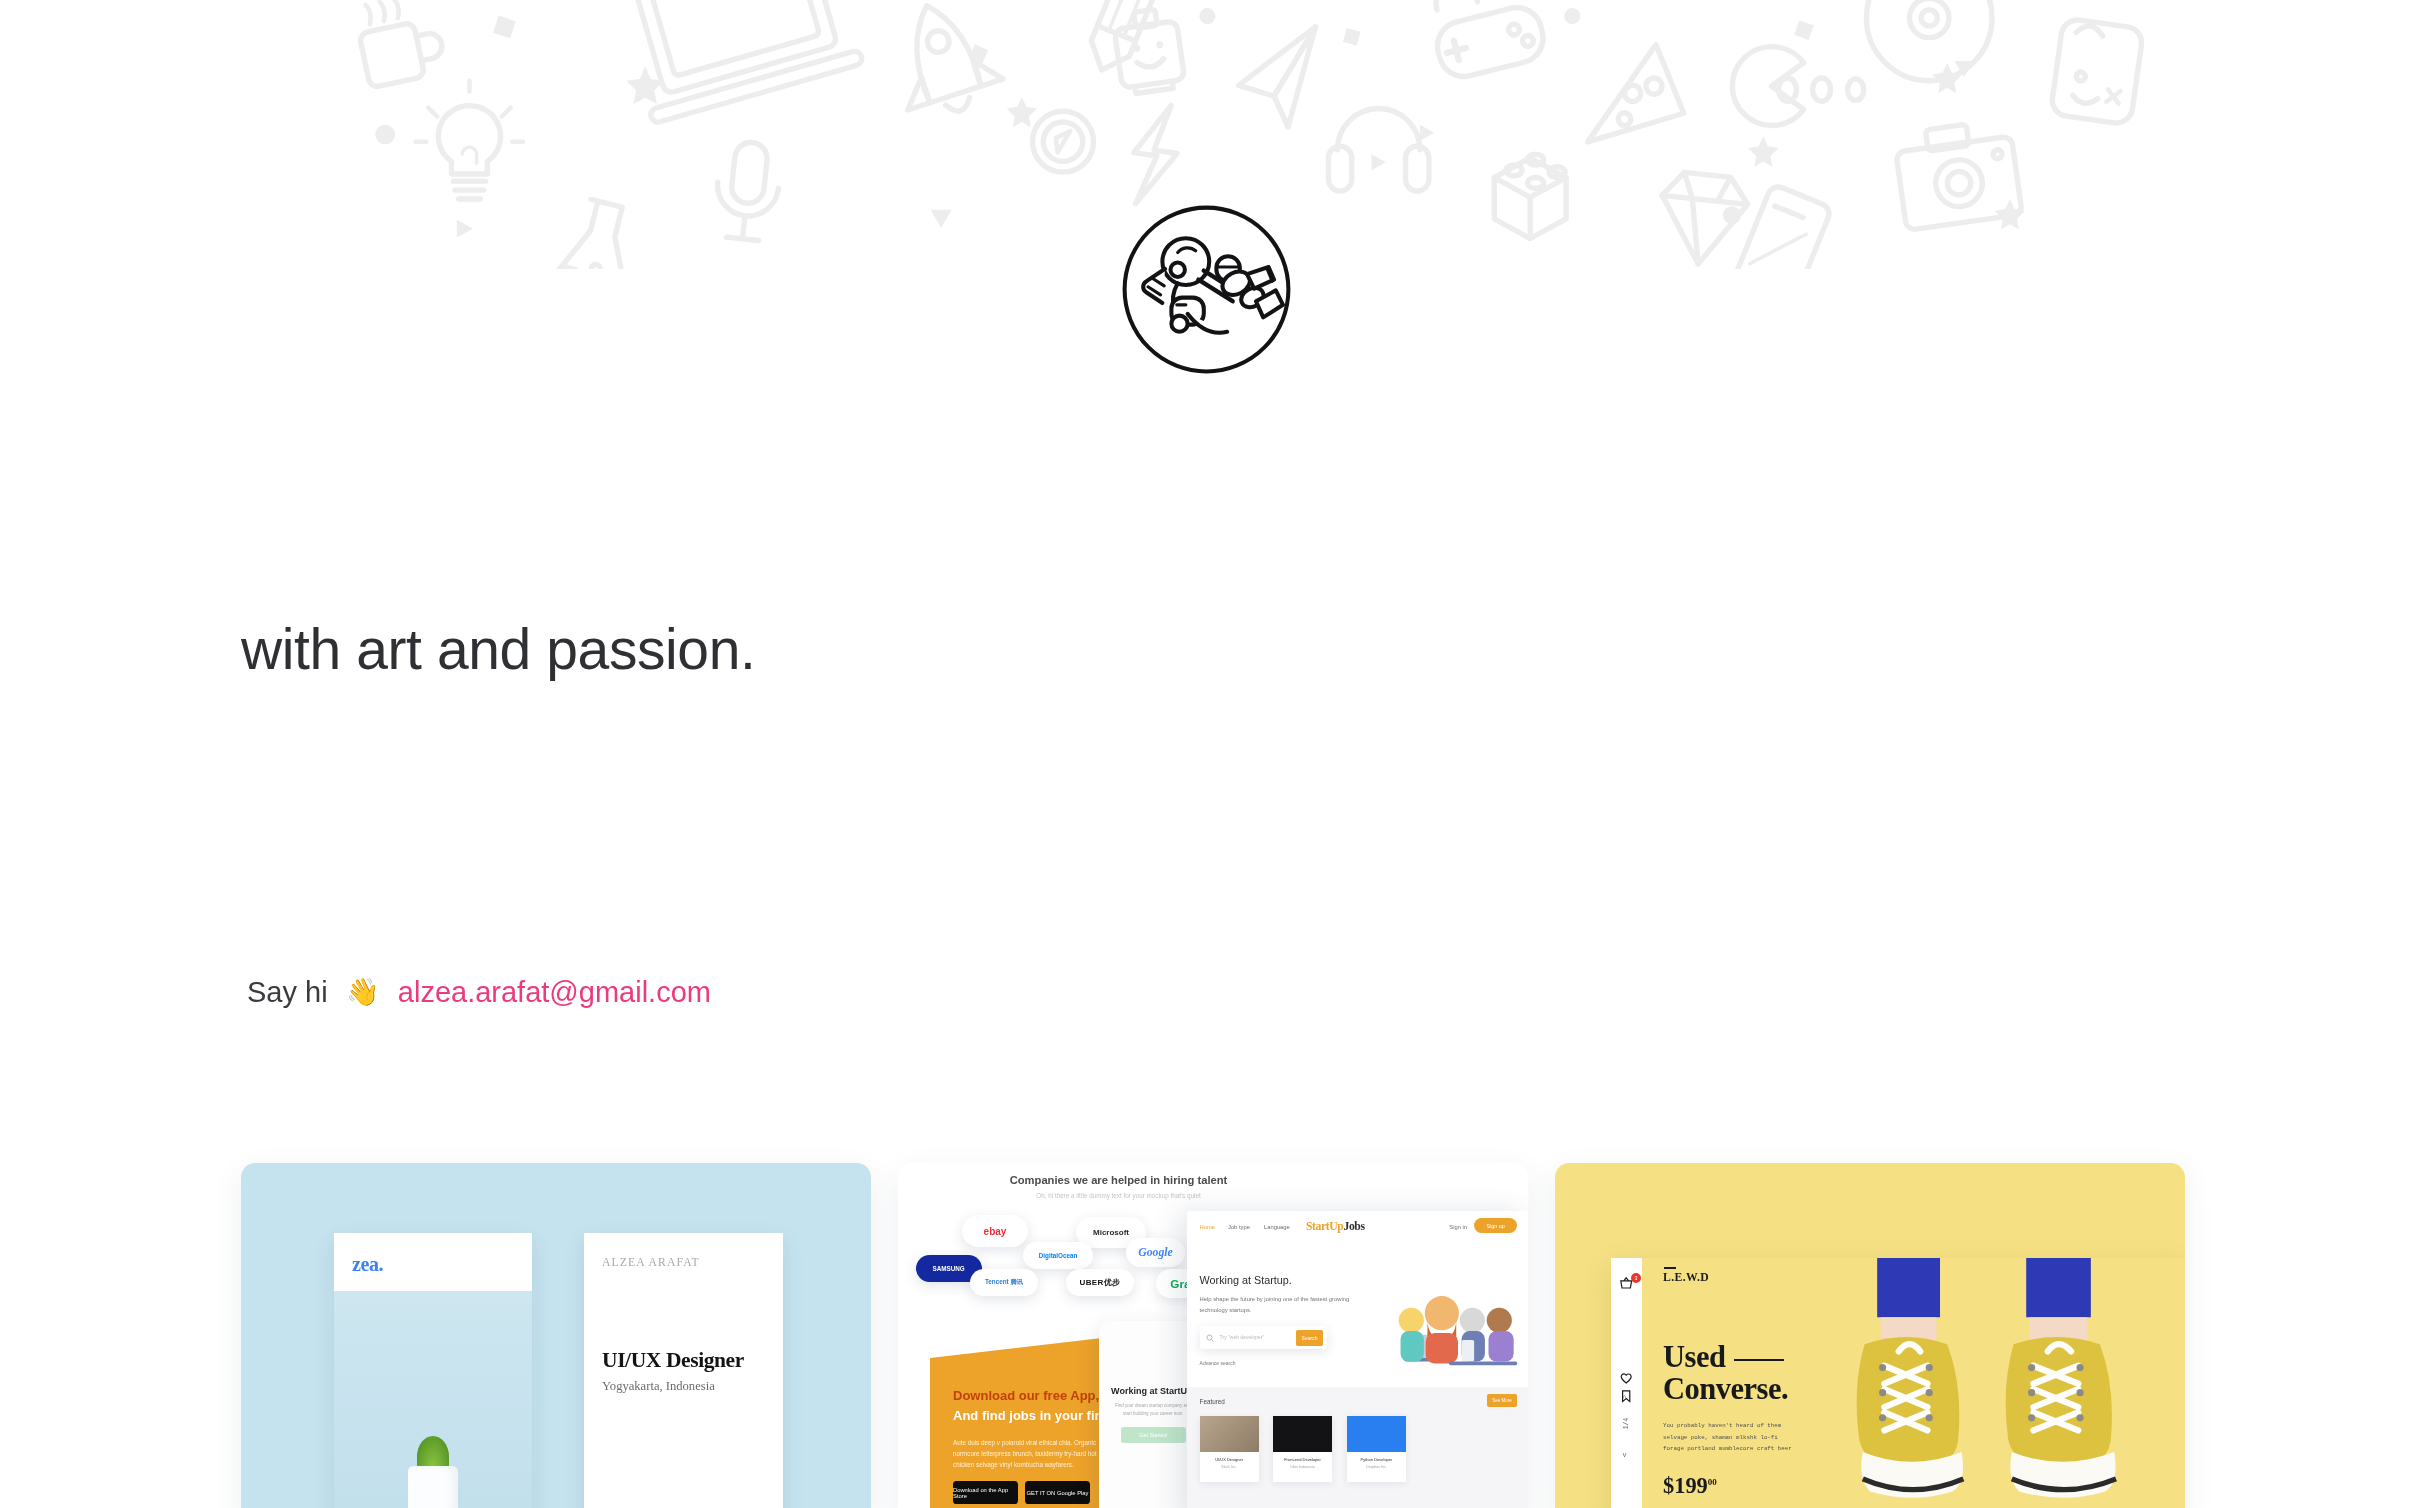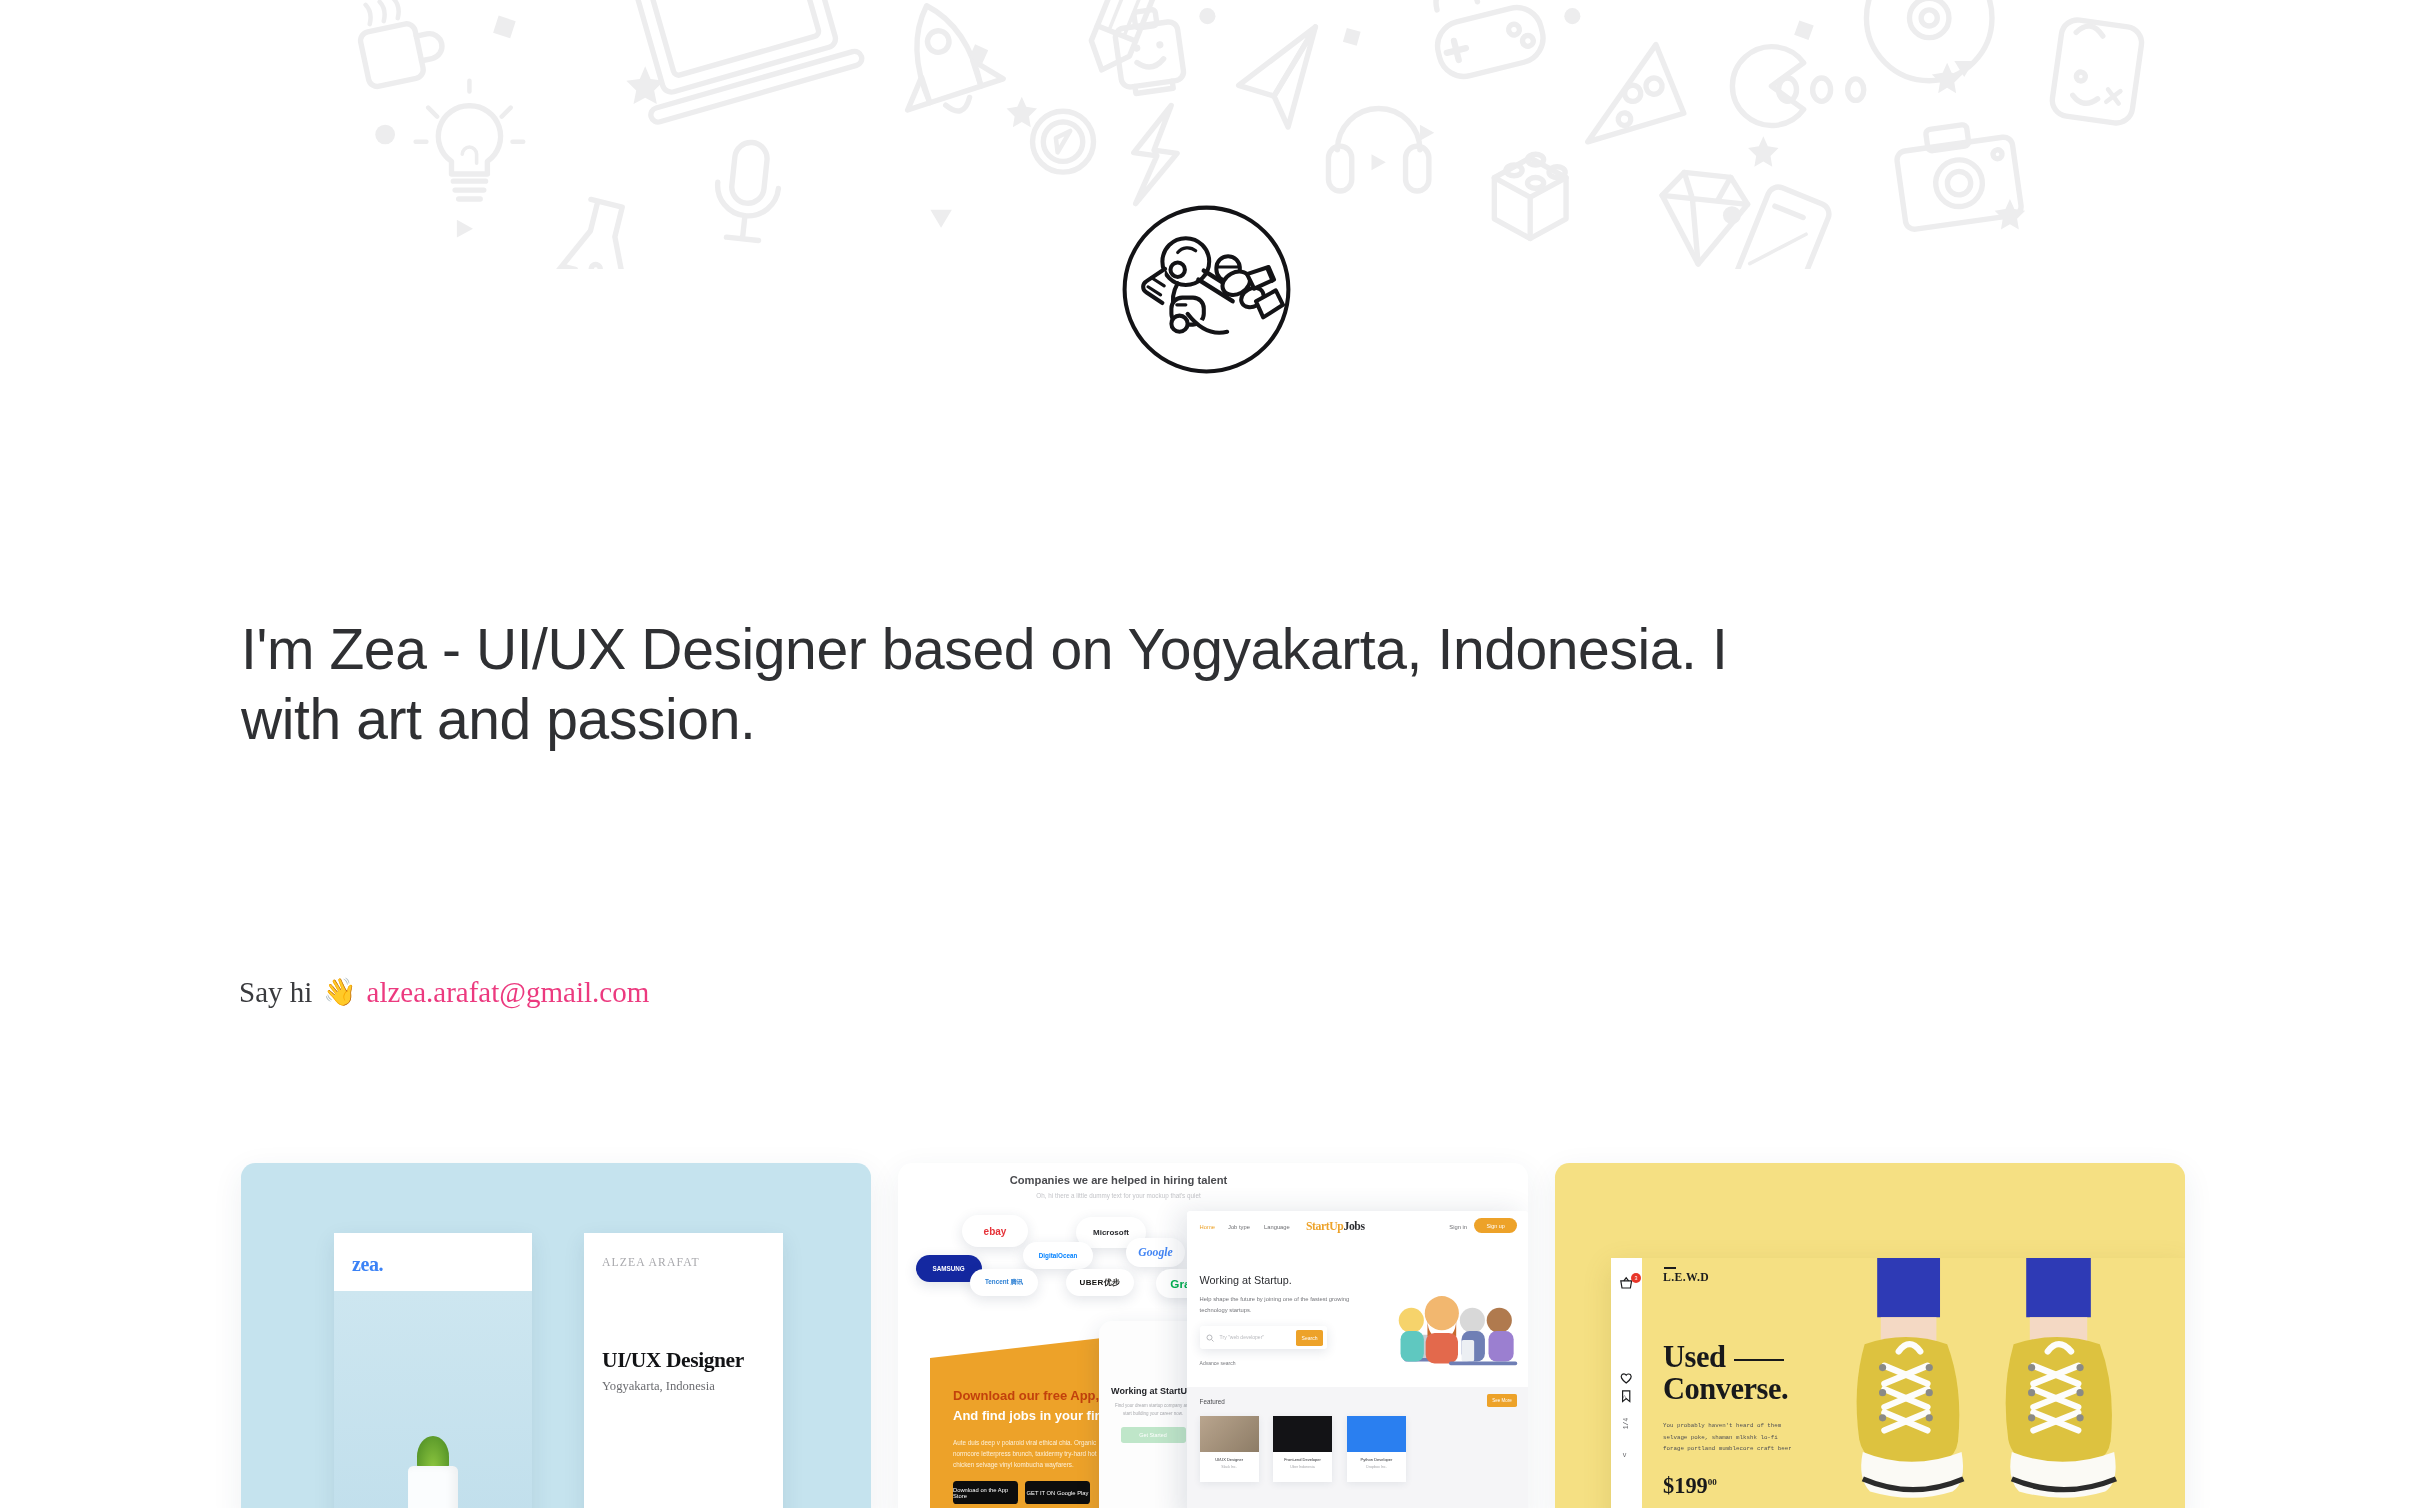--- a/index.html
+++ b/index.html
@@ -32,25 +32,24 @@
     font-size: 57px;
     line-height: 1.22;
     font-weight: 400;
     color: #2f3033;
     letter-spacing: -0.4px;
   }
   .headline .l { display: block; white-space: pre; }
 
   
   .sayhi {
-    position: absolute; left: 239px; top: 975px;
+    position: absolute; left: 247px; top: 975px;
     font-size: 29px; line-height: 1.2; color: #3a3b3e;
-    display: flex; align-items: center; gap: 4px;
+    display: flex; align-items: center; gap: 12px;
     white-space: pre;
-    font-family: Liberation Serif, serif;
   }
   .sayhi .txt { color:#3a3b3e; }
   .sayhi .wave { font-size: 27px; margin: 0 5.4px 0 7.2px; line-height:1; }
   .sayhi .email { color: #ec3a7f; text-decoration: none; }
 
   
   .cards { position: absolute; left: 0; top: 1163px; width: 2413px; height: 359px; }
   .card {
     position: absolute; top: 0; width: 630px; height: 359px;
     border-radius: 14.4px 14.4px 0 0;
@@ -393,21 +392,20 @@
         <ellipse cx="128" cy="88" rx="16" ry="12" transform="rotate(-28 128 88)"></ellipse>
         <ellipse cx="146" cy="104" rx="13" ry="10" transform="rotate(-28 146 104)"></ellipse>
         <path d="M140 78 L164 70 l6 14 -22 10z"></path>
         <path d="M150 108 L172 96 l8 16 -22 14z"></path>
         <path d="M162 72 l6 14" stroke-width="3"></path>
       </g>
     </svg>
   </div>
 
   <div class="headline">
-    <span class="l">I'm Zea - UI/UX Designer based on Yogyakarta, Indonesia. I</span>
     <span class="l">with art and passion.</span>
   </div>
 
   <div class="sayhi">
     <span class="txt">Say hi</span>
     <span class="wave">👋</span>
     <a class="email" href="#">alzea.arafat@gmail.com</a>
   </div>
 
   <div class="cards">

